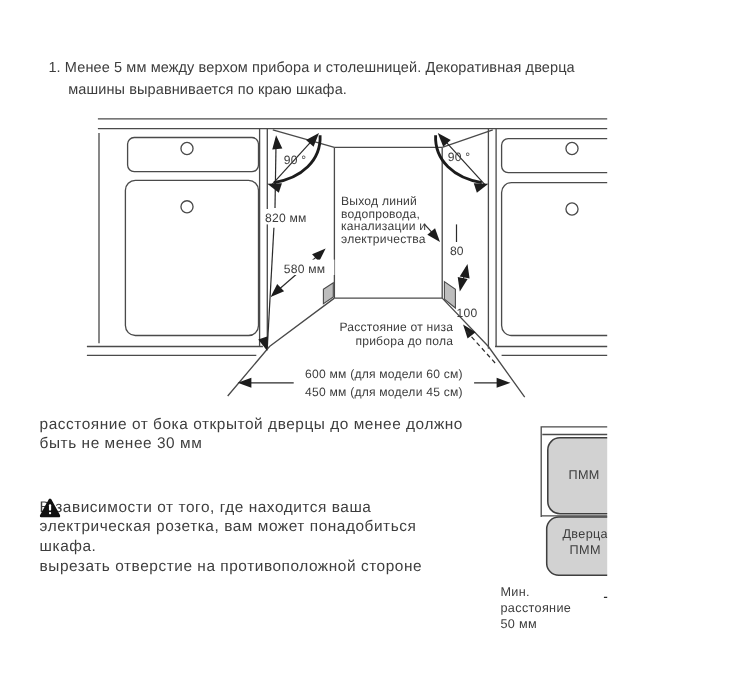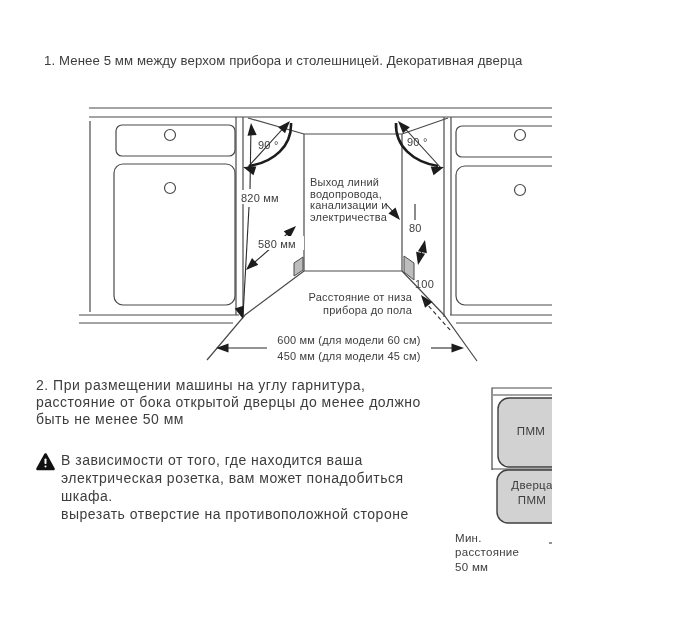--- a/index.html
+++ b/index.html
@@ -4,45 +4,45 @@
 <style>
   html,body{margin:0;padding:0;background:#fff;}
   #page{position:relative;width:552px;height:630px;background:#ffffff;overflow:hidden;
         font-family:"Liberation Sans", sans-serif;color:#3d3d3d;}
   .para{position:absolute;}
   .para .ln{white-space:nowrap;}
   #item1{left:44px;top:51px;font-size:13.2px;line-height:20px;letter-spacing:0.1px;}
   #item1 .ln.indent{margin-left:18px;}
   #item2{left:36px;top:377px;font-size:14px;line-height:17px;letter-spacing:0.5px;}
   #warning{left:36px;top:451px;}
-  #warning .wtext{margin-left:25px;font-size:14px;line-height:18px;letter-spacing:0.5px;}
+  #warning .wtext{font-size:14px;line-height:18px;letter-spacing:0.5px;}
   #warning .wicon{position:absolute;left:0;top:2px;}
   svg text{fill:#3d3d3d;font-family:"Liberation Sans", sans-serif;}
   .ann{font-size:11px;letter-spacing:0.2px;}
   .ann2{font-size:11.5px;letter-spacing:0.3px;}
   .struct{stroke:#4a4a4a;stroke-width:1.2;fill:none;}
   .dim{stroke:#2b2b2b;stroke-width:1.1;fill:none;}
   .arc{stroke:#1c1c1c;stroke-width:2.6;fill:none;}
   .panel{fill:#bdbdbd;stroke:#4a4a4a;stroke-width:1;}
   .grayblock{fill:#d2d2d2;stroke:#3f3f3f;stroke-width:1.4;}
   .labelbg{fill:#ffffff;}
 </style>
 </head>
 <body>
 
 <div id="page">
 
   <div id="item1" class="para">
     <div class="ln">1. Менее 5 мм между верхом прибора и столешницей. Декоративная дверца</div>
+    <div class="ln indent">машины выравнивается по краю шкафа.</div>
   </div>
 
   <div id="item2" class="para">
-    <div class="ln">2. При размещении машины на углу гарнитура,</div>
     <div class="ln">расстояние от бока открытой дверцы до менее должно</div>
-    <div class="ln">быть не менее 50 мм</div>
+    <div class="ln">быть не менее 30 мм</div>
   </div>
 
   <div id="warning" class="para">
     <span class="wicon">
       <svg width="19" height="18" viewBox="0 0 19 18">
         <polygon points="9.5,1.5 17.5,16 1.5,16" fill="#111" stroke="#111" stroke-width="2.6" stroke-linejoin="round"></polygon>
         <rect x="8.5" y="5.5" width="2" height="5.6" rx="0.8" fill="#fff"></rect>
         <rect x="8.5" y="12.4" width="2" height="2" rx="0.8" fill="#fff"></rect>
       </svg>
     </span>

